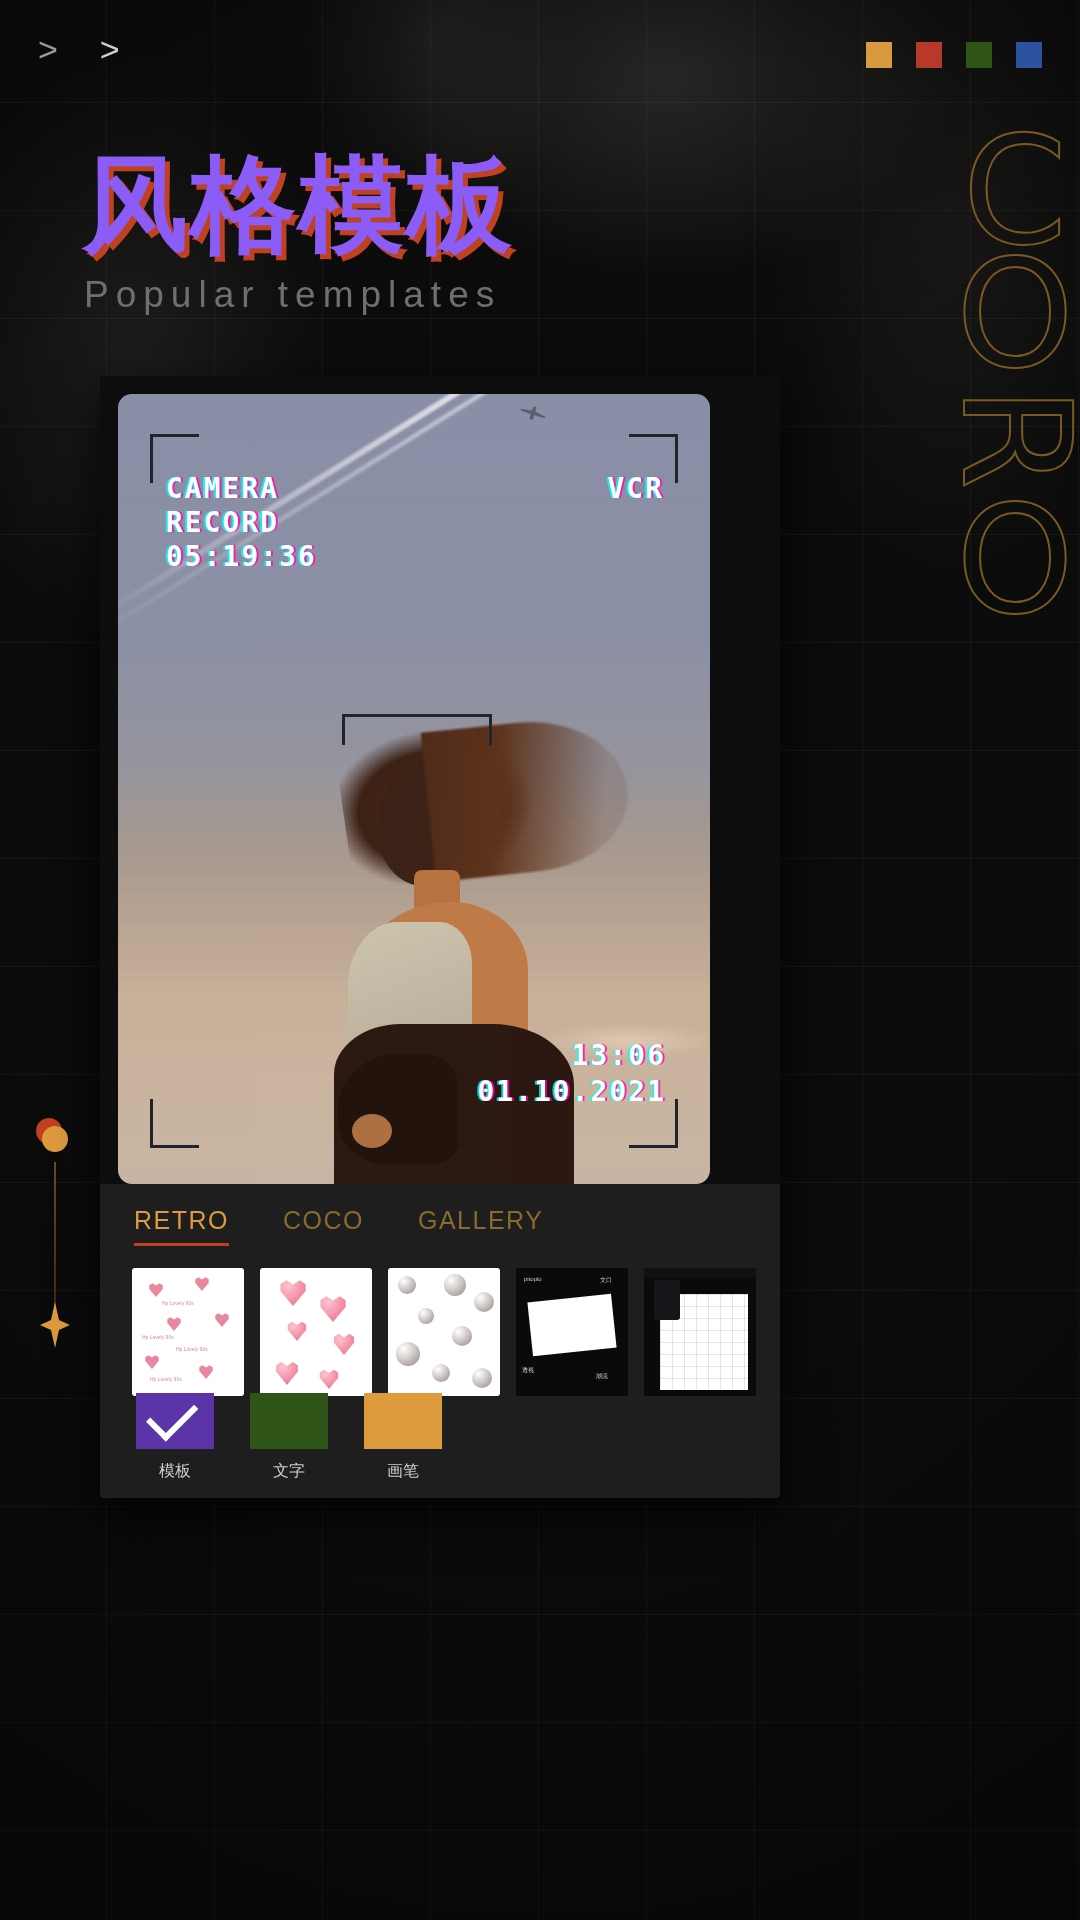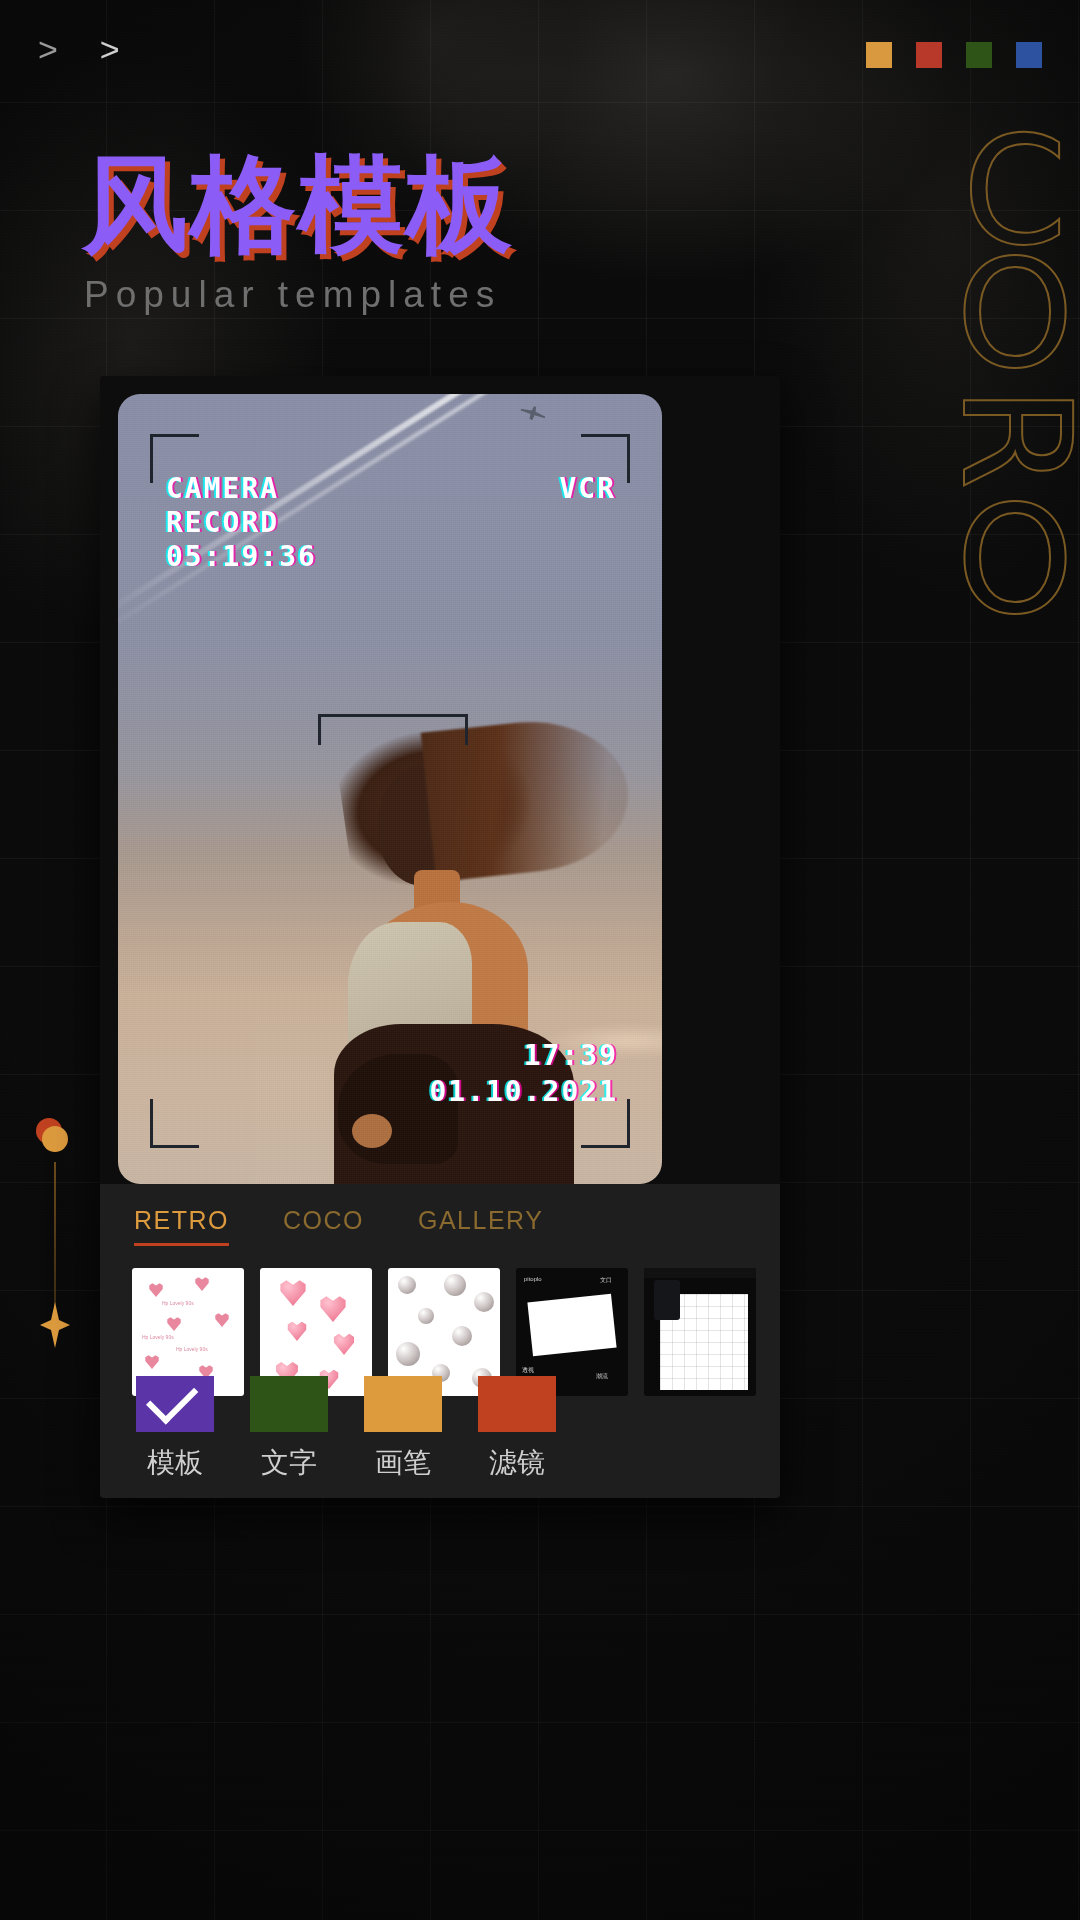--- a/index.html
+++ b/index.html
@@ -97,22 +97,22 @@
   }
 
   
   .phone{
     position:absolute;left:100px;top:376px;width:680px;height:1122px;z-index:25;
     background:#0d0d0d;border-radius:4px;
     box-shadow:0 18px 46px rgba(0,0,0,.75);
     overflow:hidden;
   }
   .photo-wrap{
-    position:absolute;left:18px;top:18px;width:544px;height:790px;
-    border-radius:22px;overflow:hidden;
+    position:absolute;left:18px;top:18px;width:592px;height:790px;
+    border-radius:14px;overflow:hidden;
   }
   .photo{
     position:absolute;inset:0;
     background:
       linear-gradient(to bottom,
         #8b90a8 0%,
         #8c90a6 30%,
         #96959f 47%,
         #a8998f 58%,
         #bca693 68%,
@@ -248,21 +248,21 @@
       linear-gradient(to right, rgba(0,0,0,.10) 1px, transparent 1px),
       linear-gradient(to bottom, rgba(0,0,0,.10) 1px, transparent 1px);
     background-size:12px 12px;}
   .t5-bar{position:absolute;left:0;top:0;width:100%;height:10px;background:#111;}
   .t5-phone{position:absolute;left:10px;top:12px;width:26px;height:40px;background:#15161a;border-radius:3px;}
 
   .tools{position:absolute;left:30px;bottom:16px;display:flex;gap:24px;}
   .tool{width:90px;display:flex;flex-direction:column;align-items:center;gap:12px;}
   .tool-sq{width:78px;height:56px;display:flex;align-items:center;justify-content:center;}
   .tool-sq.sel{outline:none;}
-  .tool-lbl{font-size:28px;color:#cfcfcf;
+  .tool-lbl{font-size:16px;color:#cfcfcf;
     font-family:"DejaVu Sans","Liberation Sans",sans-serif;}
   .check{width:40px;height:22px;border-left:6px solid #fff;border-bottom:6px solid #fff;
     transform:rotate(-45deg) translate(2px,-6px);}
 </style>
 </head>
 <body>
 
 <div class="bg-photo"></div>
 <div class="bg-grid"></div>
 <div class="bg-noise"></div>
@@ -329,21 +329,21 @@
     <span class="vf br"></span>
     <span class="vf cm"></span>
 
     <div class="ovl ovl-left">
       <div>CAMERA</div>
       <div>RECORD</div>
       <div>05:19:36</div>
     </div>
     <div class="ovl ovl-vcr">VCR</div>
     <div class="ovl ovl-br">
-      <div>17:39</div>
+      <div>13:06</div>
       <div>01.10.2021</div>
     </div>
   </div>
 
   <div class="panel">
 
     <div class="tabs">
       <span class="tab active" style="color: rgb(221, 155, 62);">RETRO</span>
       <span class="tab" style="color: rgb(138, 106, 46);">COCO</span>
       <span class="tab" style="color: rgb(138, 106, 46); text-align: right;">GALLERY</span>
@@ -414,21 +414,17 @@
       <div class="tool">
         <span class="tool-sq" id="tool1" style="background: rgb(46, 84, 24);"></span>
         <span class="tool-lbl">文字</span>
       </div>
 
       <div class="tool">
         <span class="tool-sq" id="tool2" style="background: rgb(221, 155, 62);"></span>
         <span class="tool-lbl">画笔</span>
       </div>
 
-      <div class="tool">
-        <span class="tool-sq" id="tool3" style="background: rgb(192, 65, 31);"></span>
-        <span class="tool-lbl">滤镜</span>
-      </div>
 
 
     </div>
   </div>
 </div>
 
 </body></html>

